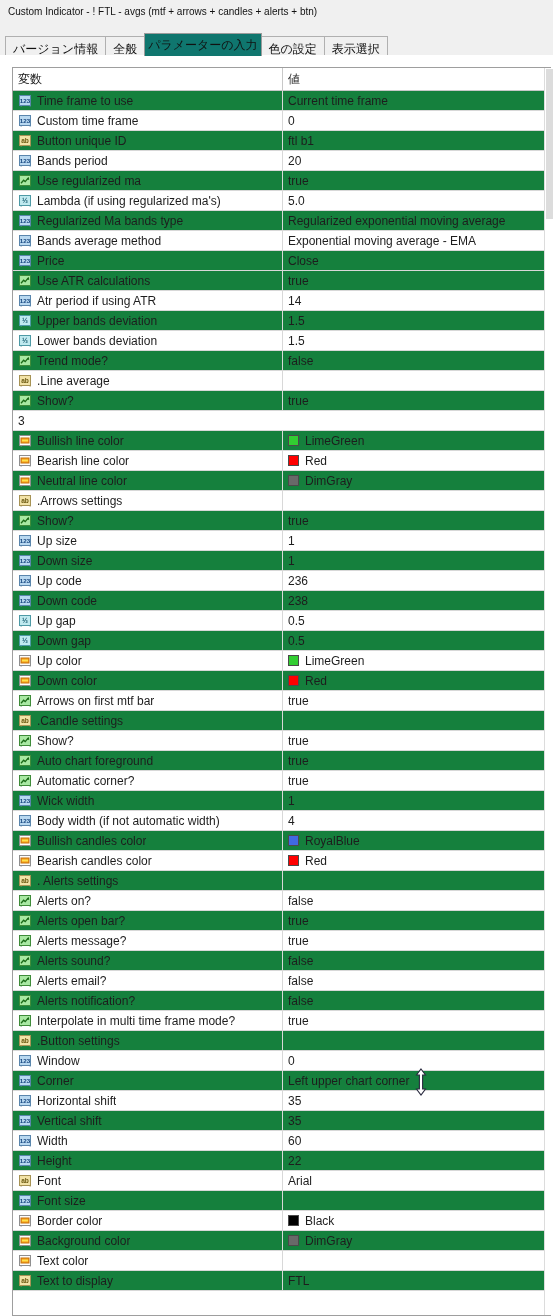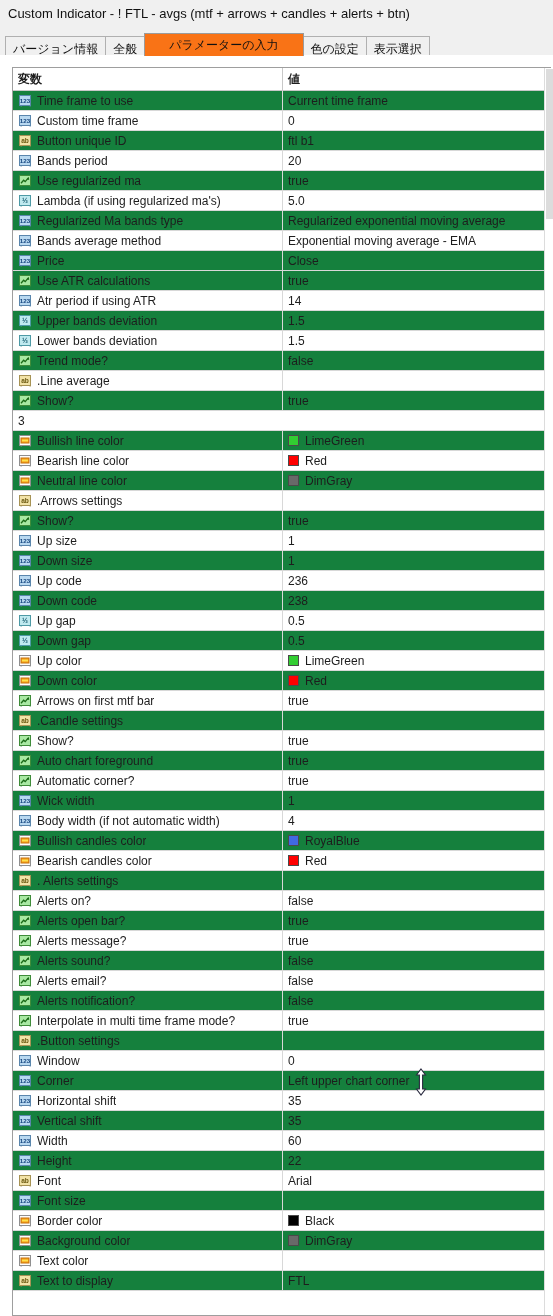--- a/index.html
+++ b/index.html
@@ -8,46 +8,46 @@
     background:#f0f0f0;
     font-family:"Liberation Sans","DejaVu Sans",sans-serif;
     font-size:12px;
     color:#1a1a1a;
     overflow:hidden;
     position:relative;
   }
   
   #win-title{
     position:absolute;left:8px;top:6px;
-    font-size:13px;color:#111;white-space:nowrap;
+    font-size:10px;color:#111;white-space:nowrap;
   }
   
   #tabstrip{
     position:absolute;left:0;top:33px;width:553px;height:23px;
   }
   #tabstrip .tabs{
     position:absolute;left:5px;top:0;display:flex;align-items:flex-end;height:23px;
   }
   .tab{
     height:20px;line-height:20px;
     padding:2px 7px;
     background:#f0f0f0;
     border:1px solid #b0b0b0;
     border-bottom:none;
     font-size:12px;color:#111;
     white-space:nowrap;
     margin-right:-1px;
     box-sizing:border-box;
   }
   .tab.active{
-    background:#f97316;
+    background:#0f766e;
     height:23px;line-height:22px;
     border-color:#9b9b9b;
     position:relative;z-index:3;
-    padding:0 24px;
+    padding:0 3px;
   }
   #tab-underline{
     position:absolute;left:0;top:55px;width:553px;height:1px;background:#ffffff;
   }
   
   #panel{
     position:absolute;left:0;top:56px;width:553px;height:1260px;
     background:#ffffff;
     box-sizing:border-box;
   }
@@ -68,21 +68,20 @@
     border-bottom:1px solid #d8d8d8;
     display:flex;
     align-items:center;
     background:#ffffff;
   }
   .row.alt{background:#15803d;}
   .row.head{
     background:#ffffff;
     height:23px;
     border-bottom:1px solid #c8c8c8;
-    font-weight:bold;
   }
   .cell-name{
     width:270px;
     flex:0 0 270px;
     display:flex;align-items:center;
     padding-left:5px;
     box-sizing:border-box;
     border-right:1px solid #d8d8d8;
     height:100%;
     overflow:hidden;

